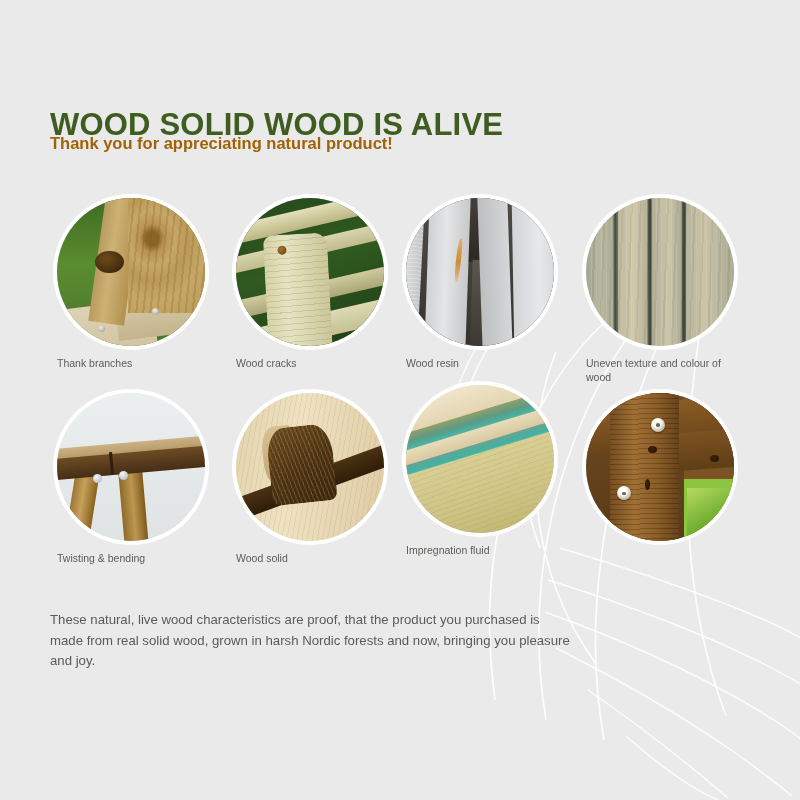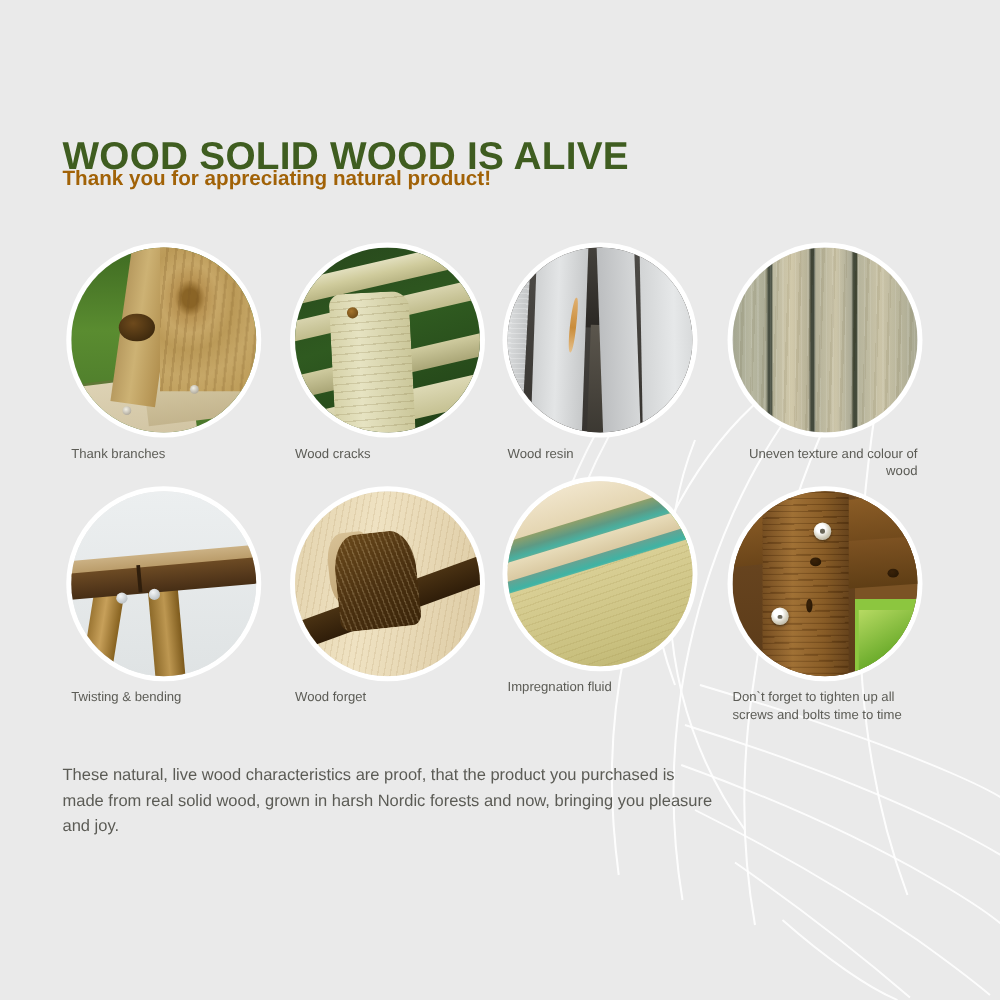--- a/index.html
+++ b/index.html
@@ -70,21 +70,21 @@
     height: 148px;
     border-radius: 50%;
     overflow: hidden;
     box-shadow: 0 0 0 4px #ffffff;
   }
   .caption {
     margin-top: 11px;
     font-size: 10.5px;
     line-height: 1.32;
     color: #5c5c56;
-    text-align: right;
+    text-align: left;
     width: 148px;
   }
   .caption.left {
     text-align: left;
   }
 
   .footer-text {
     position: absolute;
     left: 50px;
     top: 597px;
@@ -435,21 +435,21 @@
     <div class="tile" style="left:236px; top:393px;">
       <div class="circle-wrap">
         <div class="circle">
           <div class="photo p-fiber">
             <div class="groove"></div>
             <div class="lump-light"></div>
             <div class="lump"></div>
           </div>
         </div>
       </div>
-      <div class="caption left">Wood forget</div>
+      <div class="caption left">Wood solid</div>
     </div>
 
     <div class="tile" style="left:406px; top:385px;">
       <div class="circle-wrap">
         <div class="circle">
           <div class="photo p-impreg">
             <div class="grass"></div>
             <div class="band b-top"></div>
             <div class="band b-teal"></div>
             <div class="band b-pale"></div>
@@ -471,19 +471,18 @@
             <div class="cross2"></div>
             <div class="post"></div>
             <div class="screw" style="left:44%; top:17%;"></div>
             <div class="screw" style="left:21%; top:63%;"></div>
             <div class="knot" style="left:42%; top:36%;"></div>
             <div class="knot" style="left:84%; top:42%;"></div>
             <div class="knot" style="left:40%; top:58%; width:5px; height:11px;"></div>
           </div>
         </div>
       </div>
-      <div class="caption left">Don`t forget to tighten up all screws and bolts time to time</div>
     </div>
 
     <p class="footer-text">These natural, live wood characteristics are proof, that the product you purchased is made from real solid wood, grown in harsh Nordic forests and now, bringing you pleasure and joy.</p>
 
   </div>
 </div>
 
 </body></html>

